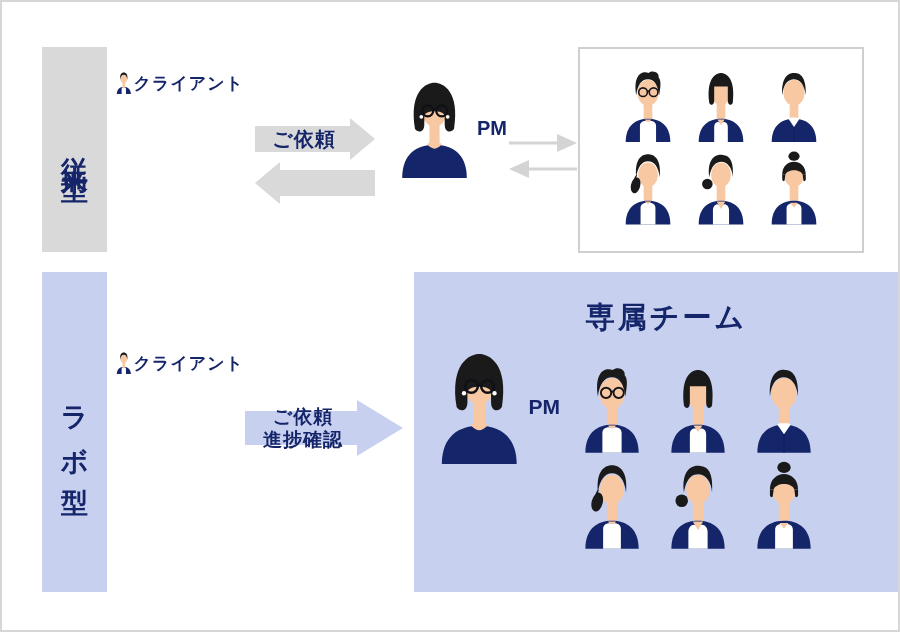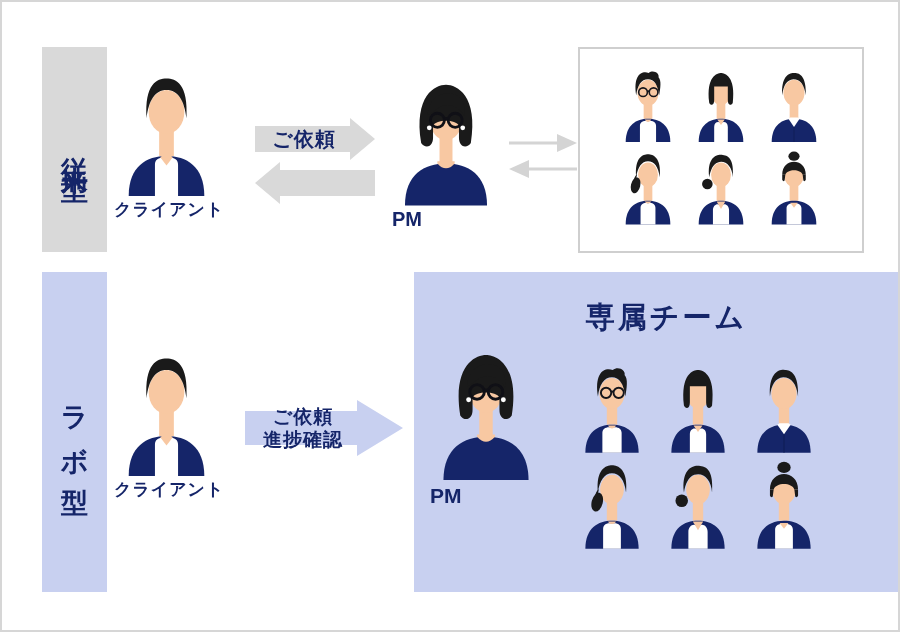--- a/index.html
+++ b/index.html
@@ -11,21 +11,21 @@
   }
   
   .rowlabel{
     position:absolute;display:flex;align-items:center;justify-content:center;
     writing-mode:vertical-rl;text-orientation:upright;
     font-size:27px;font-weight:bold;letter-spacing:0.35em;color:#152569;
   }
   .rowlabel.trad{left:40px;top:45px;width:65px;height:205px;background:#d9d9d9;}
   .rowlabel.lab{left:40px;top:270px;width:65px;height:320px;background:#c8d0f0;}
   
-  .fig{position:absolute;display:flex;flex-direction:column;}
+  .fig{position:absolute;display:flex;align-items:center;}
   .fig .caption{font-weight:bold;color:#152569;white-space:nowrap;}
   .av{display:block;}
   
   .arrowtext{
     position:absolute;display:flex;flex-direction:column;align-items:center;justify-content:center;
     font-weight:bold;color:#152569;text-align:center;
   }
   
   .teambox{
     position:absolute;left:576px;top:45px;width:286px;height:206px;

